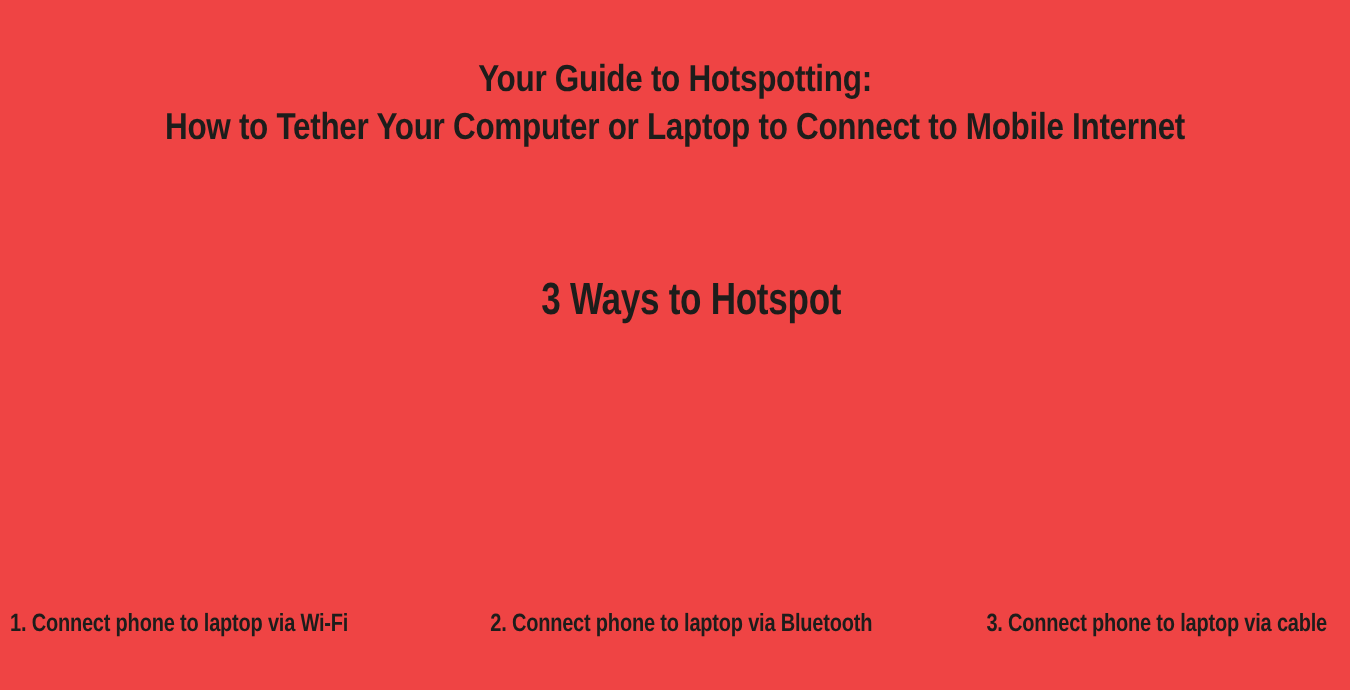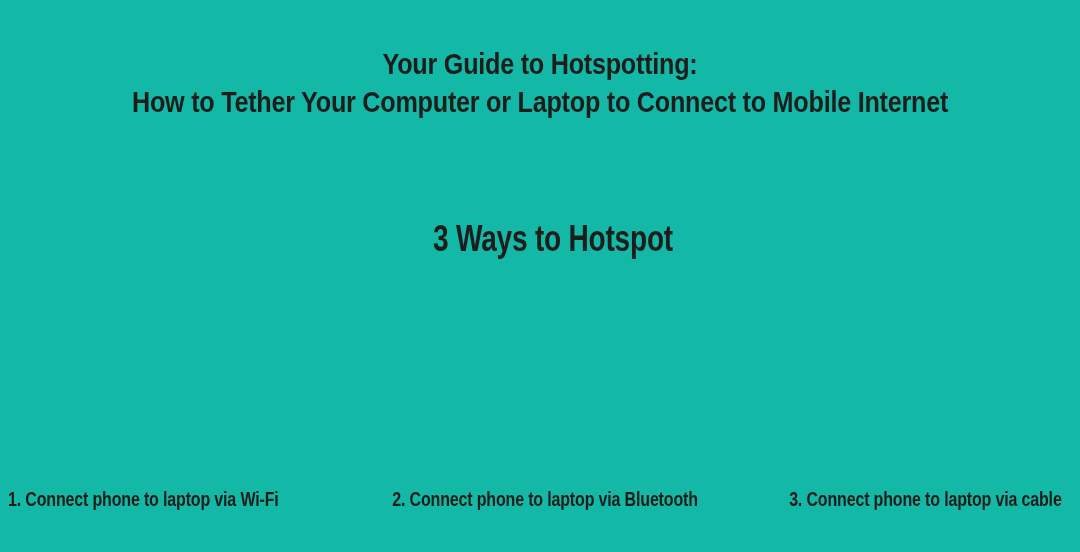--- a/index.html
+++ b/index.html
@@ -5,21 +5,21 @@
   * { margin: 0; padding: 0; box-sizing: border-box; }
   html, body {
     width: 1080px; height: 552px;
     background: #ffffff;
     font-family: "Liberation Sans", sans-serif;
     overflow: hidden;
   }
   .page {
     position: relative;
     width: 1080px; height: 552px;
-    background: #14b8a6;
+    background: #ef4444;
     color: #1d1d1b;
   }
   
   .title-block {
     position: absolute;
     top: 45px; left: 0;
     width: 1080px;
     text-align: center;
     font-weight: 700;
     font-size: 30px;

